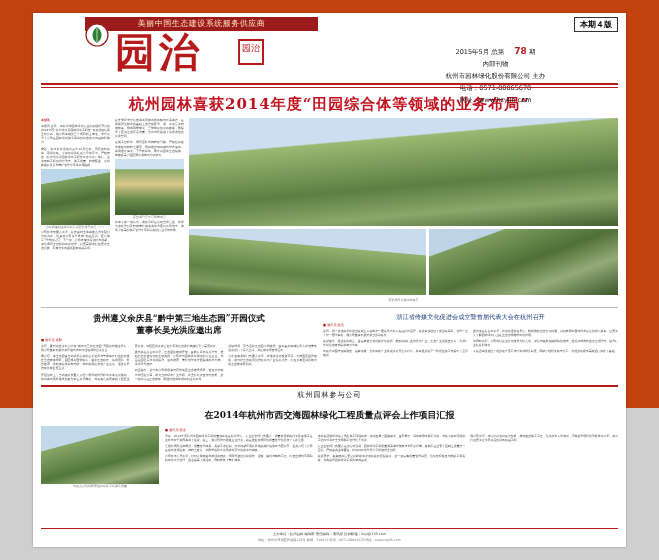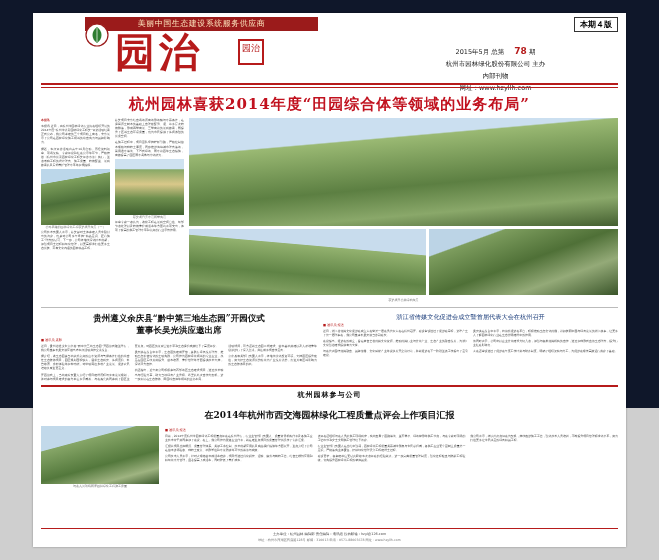--- a/index.html
+++ b/index.html
@@ -1,17 +1,17 @@
 <!DOCTYPE html>
 <html><head>
 <meta charset="utf-8">
 <style>
   html,body{margin:0;padding:0;background:#cfcfcf;}
   body{width:659px;height:560px;font-family:"DejaVu Sans",sans-serif;}
-  .page{position:relative;width:659px;height:408px;background:#0f172a;}
+  .page{position:relative;width:659px;height:408px;background:#c2410c;}
   .paper{position:absolute;left:33px;top:13px;width:593px;height:534px;background:#ffffff;box-shadow:0 0 2px rgba(0,0,0,.35);overflow:hidden;}
 
   
   .masthead{position:relative;height:74px;}
   .mh-banner{position:absolute;left:52px;top:4px;width:233px;height:14px;background:#9b1b1b;color:#ffe9c0;font-size:8px;line-height:14px;text-align:center;letter-spacing:.5px;}
   .mh-logo{position:absolute;left:52px;top:10px;width:24px;height:24px;}
   .mh-title{position:absolute;left:82px;top:18px;font-size:40px;color:#b61b1b;font-weight:bold;letter-spacing:4px;font-family:"DejaVu Serif",serif;line-height:42px;}
   .mh-seal{position:absolute;left:205px;top:26px;width:26px;height:26px;border:2px solid #b61b1b;color:#b61b1b;font-size:9px;line-height:11px;text-align:center;padding-top:2px;box-sizing:border-box;}
   .mh-right{position:absolute;right:8px;top:4px;width:245px;}
   .mh-issue{float:right;border:1px solid #333;font-size:8px;padding:1px 5px;font-weight:bold;}
@@ -62,21 +62,21 @@
   .sec-head{text-align:center;font-family:"DejaVu Serif",serif;font-weight:bold;color:#111;}
   .sec-head.l1{font-size:8.5px;line-height:12px;}
   .sec-head.l2{font-size:8.5px;line-height:12px;}
   .sec-head.sm{font-size:6.2px;line-height:9px;color:#1a3c7a;font-weight:normal;}
   .byline{font-size:3.2px;color:#b61b1b;margin:2px 0 2px;}
   .cols2{column-count:2;column-gap:5px;}
   .cols3{column-count:3;column-gap:5px;}
 
   
   .bottom{margin:0 8px;}
-  .bot-head{text-align:center;font-family:"DejaVu Serif",serif;font-weight:bold;font-size:7px;color:#111;letter-spacing:1px;}
+  .bot-head{text-align:center;font-family:"DejaVu Serif",serif;font-weight:normal;font-size:7px;color:#111;letter-spacing:1px;}
   .bot-head2{text-align:center;font-family:"DejaVu Serif",serif;font-weight:bold;font-size:9px;color:#111;margin-top:9px;}
   .bot-wrap{display:flex;gap:6px;margin-top:4px;}
   .bot-photo{width:118px;}
   .bot-cols{flex:1;}
 
   
   .footer{position:absolute;left:8px;right:8px;bottom:4px;}
   .footer .bar{border-top:1px solid #b61b1b;margin-bottom:2px;}
   .footer .line{font-size:3.4px;color:#444;text-align:center;line-height:6px;}
   .footer .line2{font-size:3.2px;color:#777;text-align:center;line-height:6px;}
@@ -105,22 +105,23 @@
 
       <div class="mh-right">
         <div class="mh-issue">本期４版</div>
         <div class="mh-meta">
           <div class="row1">
             <span>2015年5月</span>
             <span>总第</span>
             <span class="big">78</span>
             <span>期</span>
           </div>
+          <div class="row2">内部刊物</div>
           <div class="row2">杭州市园林绿化股份有限公司  主办</div>
-          <div class="row2">内部刊物</div>
+          <div class="row2">电话：0571-88065678</div>
           <div class="row2">网址：www.hzyllh.com</div>
         </div>
       </div>
 
       <div class="mh-rule"></div>
       <div class="mh-rule2"></div>
     </div>
 
     <div class="lead-head">杭州园林喜获2014年度“田园综合体等领域的业务布局”</div>
 

